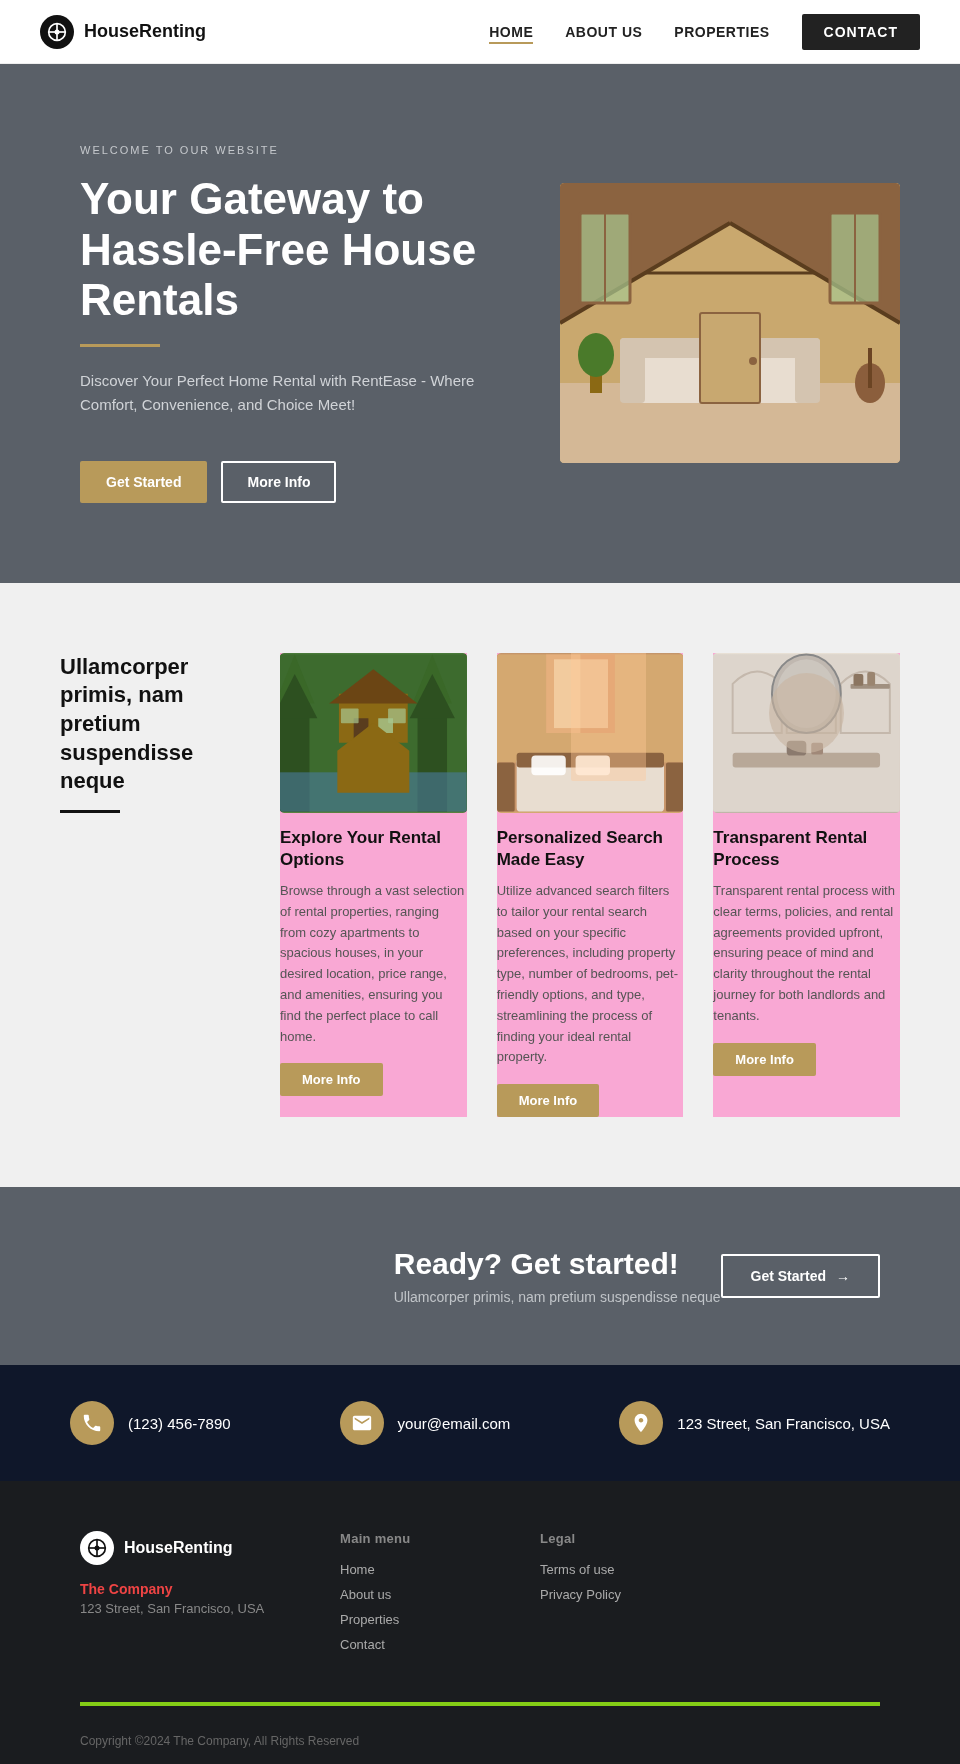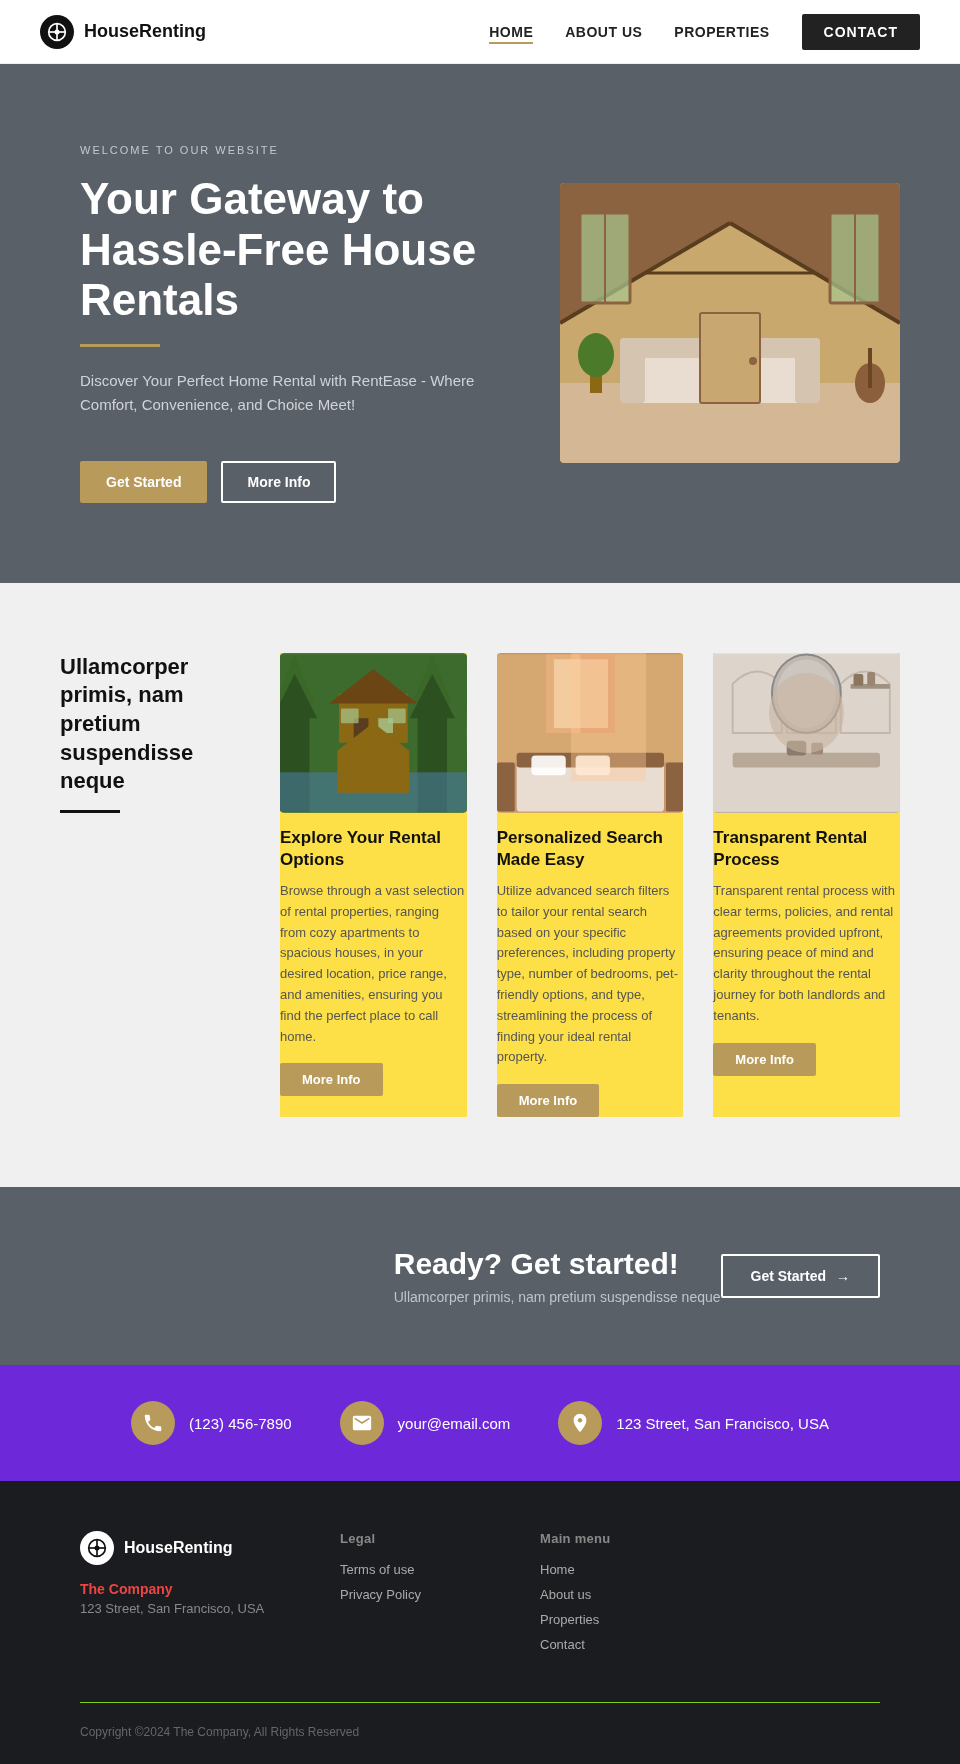--- a/index.html
+++ b/index.html
@@ -47,21 +47,21 @@
       position: absolute; top: 0; left: 0;
     }
 
     
     .features { background: #f0f0f0; padding: 70px 60px; }
     .features-inner { display: flex; gap: 40px; align-items: flex-start; }
     .features-heading { flex: 0 0 180px; }
     .features-heading h2 { font-size: 22px; font-weight: 800; line-height: 1.3; color: #111; margin-bottom: 14px; }
     .features-heading-divider { width: 60px; height: 3px; background: #111; }
     .features-cards { display: flex; gap: 30px; flex: 1; }
-    .feature-card { flex: 1; background: #fde047; }
+    .feature-card { flex: 1; background: #f9a8d4; }
     .feature-card-img { width: 100%; height: 160px; border-radius: 4px; overflow: hidden; margin-bottom: 14px; }
     .img-cabin {
       width: 100%; height: 160px;
       background: linear-gradient(180deg, #4a7a3a 0%, #3d6b2e 30%, #6b8c5a 50%, #2d5a1e 70%, #5a8040 100%);
       display: flex; align-items: flex-end; justify-content: center; border-radius: 4px;
       position: relative; overflow: hidden;
     }
     .img-cabin::before {
       content: ''; position: absolute; bottom: 20px; left: 50%; transform: translateX(-50%);
       width: 90px; height: 70px; background: #8B6914; clip-path: polygon(10% 40%, 50% 0%, 90% 40%, 90% 100%, 10% 100%);
@@ -88,40 +88,40 @@
     .feature-card p { font-size: 13px; color: #555; line-height: 1.6; margin-bottom: 16px; }
     .btn-tan { background: #b89a5a; color: #fff; border: none; padding: 9px 22px; font-size: 13px; font-weight: 600; cursor: pointer; border-radius: 2px; }
 
     
     .cta-section { background: #5a6068; padding: 60px 80px; display: flex; align-items: center; justify-content: flex-end; }
     .cta-content h2 { font-size: 30px; font-weight: 800; color: #fff; margin-bottom: 8px; }
     .cta-content p { font-size: 14px; color: #c0c4c8; }
     .btn-cta { background: transparent; color: #fff; border: 2px solid #fff; padding: 12px 28px; font-size: 14px; font-weight: 600; cursor: pointer; border-radius: 2px; display: flex; align-items: center; gap: 10px; white-space: nowrap; }
 
     
-    .contact-bar { background: #6d28d9; padding: 36px 60px; display: flex; align-items: center; justify-content: center; gap: 48px; }
+    .contact-bar { background: #0f172a; padding: 36px 60px; display: flex; align-items: center; justify-content: center; gap: 109px; }
     .contact-item { display: flex; align-items: center; gap: 14px; }
     .contact-icon-circle { width: 44px; height: 44px; border-radius: 50%; background: #b89a5a; display: flex; align-items: center; justify-content: center; flex-shrink: 0; }
     .contact-icon-circle svg { width: 22px; height: 22px; fill: #fff; }
     .contact-text { color: #fff; font-size: 15px; font-weight: 500; }
 
     
     .footer { background: #1a1c1f; padding: 50px 80px 30px; }
     .footer-top { display: flex; gap: 60px; margin-bottom: 40px; }
     .footer-brand { flex: 0 0 200px; }
     .footer-logo { display: flex; align-items: center; gap: 10px; margin-bottom: 16px; }
     .footer-logo-icon { width: 34px; height: 34px; background: #fff; border-radius: 50%; display: flex; align-items: center; justify-content: center; }
     .footer-logo-icon svg { width: 20px; height: 20px; fill: #111; }
     .footer-logo-text { color: #fff; font-size: 16px; font-weight: 700; }
     .footer-company { color: #ef4444; font-weight: 700; font-size: 14px; margin-bottom: 4px; }
     .footer-address { color: #888; font-size: 13px; }
     .footer-col { flex: 0 0 140px; }
     .footer-col h4 { color: #888; font-size: 13px; font-weight: 600; margin-bottom: 16px; letter-spacing: 0.3px; }
     .footer-link { display: block; color: #aaa; font-size: 13px; text-decoration: none; margin-bottom: 10px; }
-    .footer-bottom { border-top: 1px solid #84cc16; padding-top: 22px; }
+    .footer-bottom { border-top: 4px solid #84cc16; padding-top: 28px; }
     .footer-copyright { color: #666; font-size: 12px; }
   </style>
 </head>
 <body>
 
 <nav class="navbar">
   <div class="navbar-logo">
     <div class="logo-icon">
       <svg viewBox="0 0 24 24">
         <circle cx="12" cy="12" r="10" fill="none" stroke="#fff" stroke-width="2"></circle>
@@ -343,28 +343,28 @@
             <line x1="2" y1="12" x2="22" y2="12" stroke="#111" stroke-width="2"></line>
             <circle cx="12" cy="12" r="3" fill="#111"></circle>
           </svg>
         </div>
         <span class="footer-logo-text">HouseRenting</span>
       </div>
       <p class="footer-company">The Company</p>
       <p class="footer-address">123 Street, San Francisco, USA</p>
     </div>
     <div class="footer-col">
-      <h4>Legal</h4>
-      <a class="footer-link" href="#">Terms of use</a>
-      <a class="footer-link" href="#">Privacy Policy</a>
-    </div>
-    <div class="footer-col">
       <h4>Main menu</h4>
       <a class="footer-link" href="#">Home</a>
       <a class="footer-link" href="#">About us</a>
       <a class="footer-link" href="#">Properties</a>
       <a class="footer-link" href="#">Contact</a>
     </div>
+    <div class="footer-col">
+      <h4>Legal</h4>
+      <a class="footer-link" href="#">Terms of use</a>
+      <a class="footer-link" href="#">Privacy Policy</a>
+    </div>
   </div>
   <div class="footer-bottom">
     <p class="footer-copyright">Copyright ©2024 The Company, All Rights Reserved</p>
   </div>
 </footer>
 
 </body></html>

